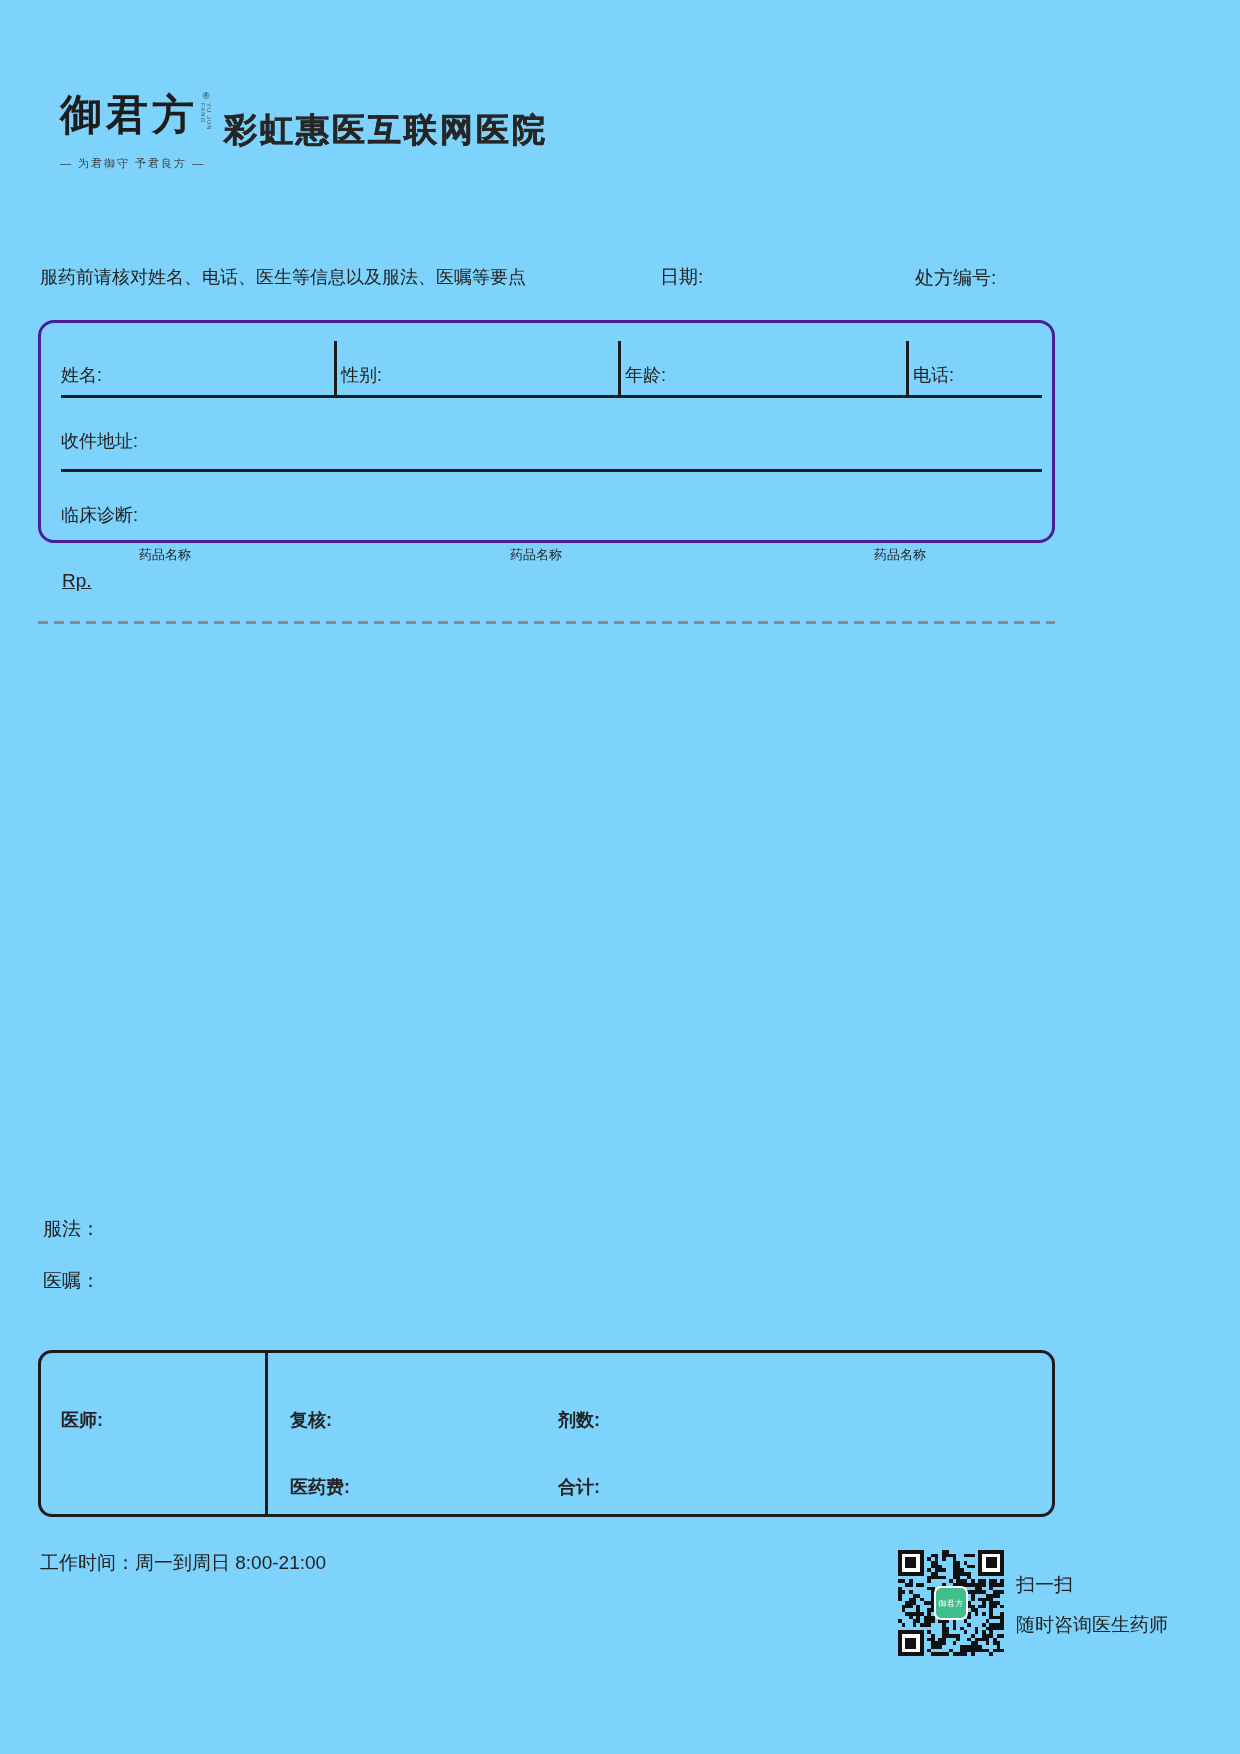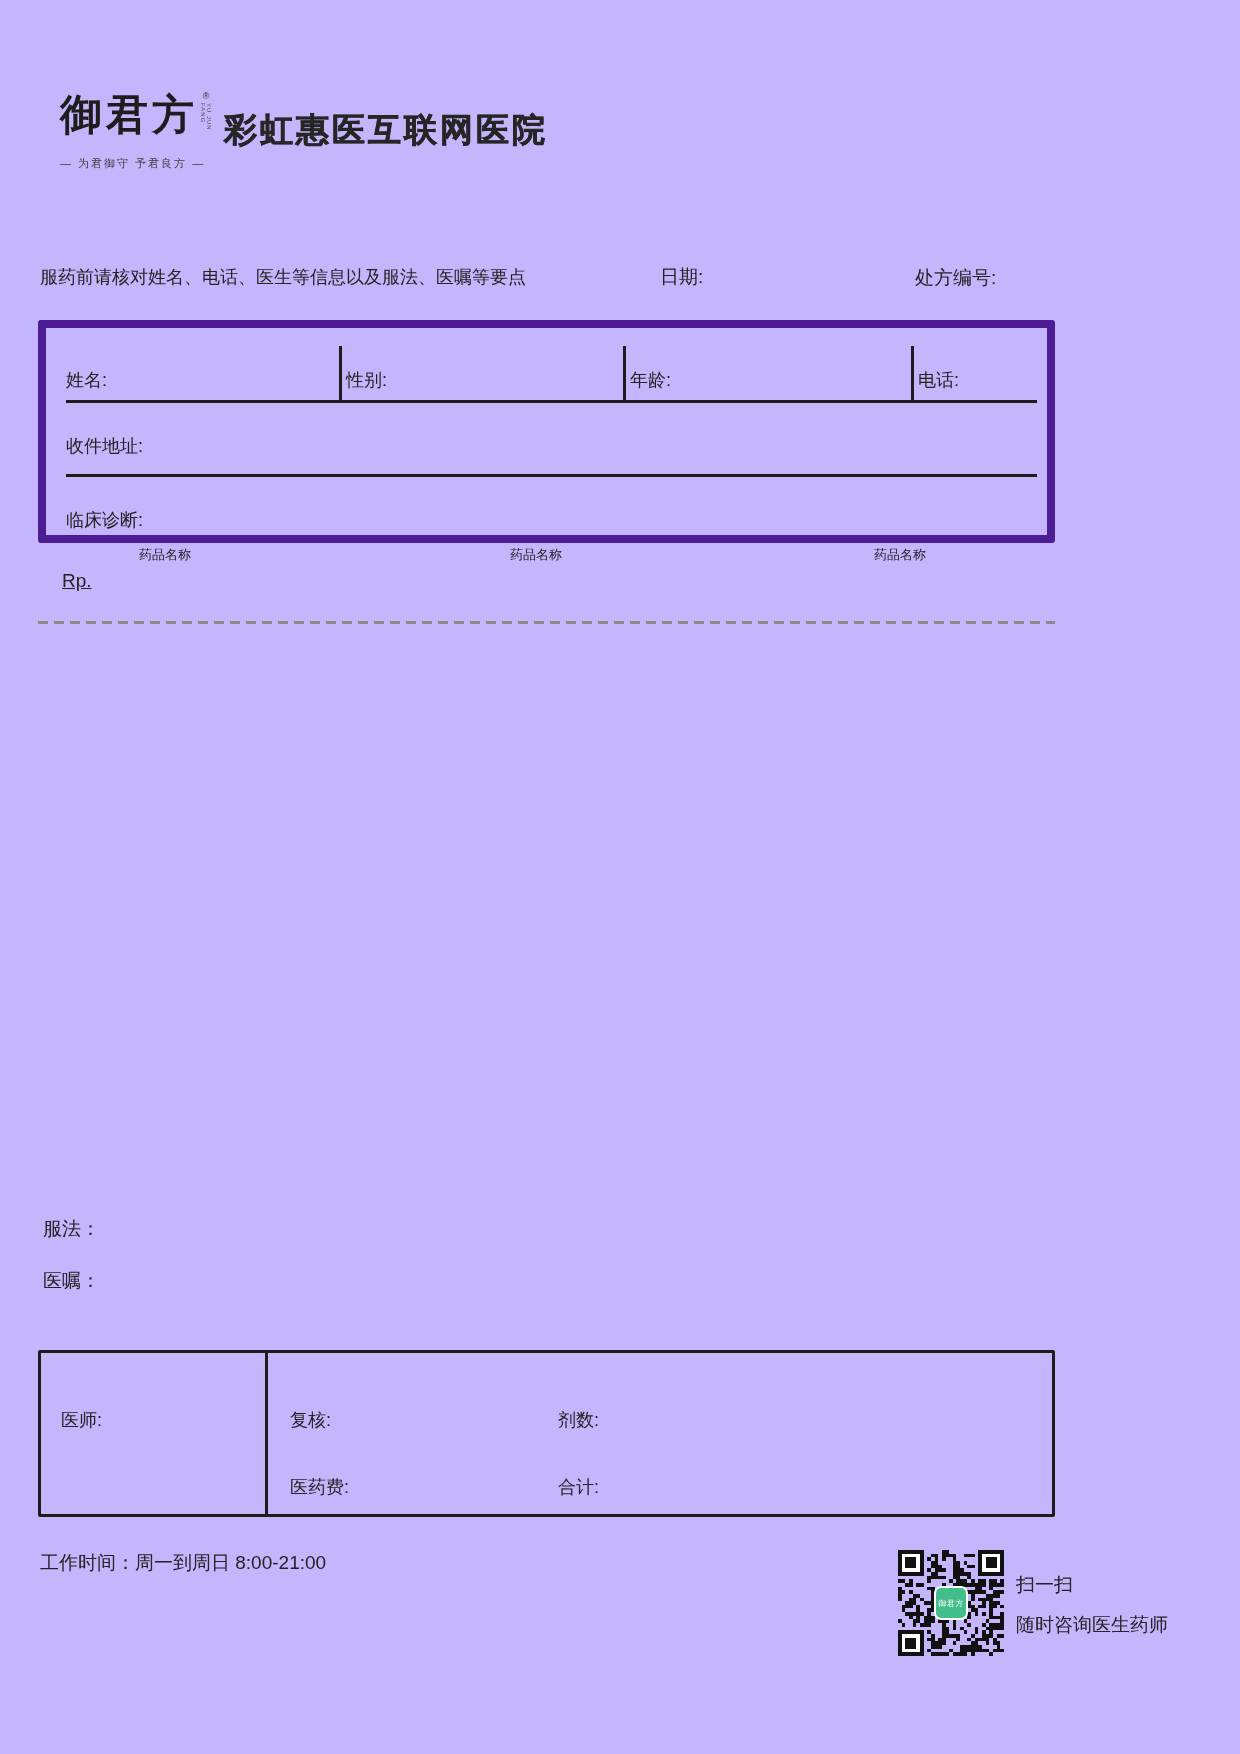--- a/index.html
+++ b/index.html
@@ -2,21 +2,21 @@
 <html><head>
 <meta charset="utf-8">
 <style>
   * { margin: 0; padding: 0; box-sizing: border-box; }
   html, body { background: #ffffff; }
   body { font-family: "Liberation Sans", sans-serif; color: #232323; }
   .page {
     position: relative;
     width: 1240px;
     height: 1754px;
-    background: #c4b5fd;
+    background: #7dd3fc;
     overflow: hidden;
   }
   
   .logo { position: absolute; left: 60px; top: 92px; }
   .logo-line { display: flex; align-items: flex-start; }
   .logo-zh {
     font-family: "DejaVu Serif", serif;
     font-size: 42px; font-weight: 700; letter-spacing: 4px; color: #1d1d1d;
     line-height: 1.1;
   }
@@ -35,39 +35,39 @@
     font-size: 33px; font-weight: 900; letter-spacing: 3px; color: #262626;
     -webkit-text-stroke: 0.6px #262626;
   }
   
   .notice  { position: absolute; left: 40px;  top: 265px; font-size: 18px; }
   .date-label { position: absolute; left: 660px; top: 264px; font-size: 19px; }
   .rx-label   { position: absolute; left: 915px; top: 265px; font-size: 19px; }
   
   .patient-box {
     position: absolute; left: 38px; top: 320px; width: 1017px; height: 223px;
-    border: 8px solid #4c1d95; border-radius: 3px;
+    border: 3px solid #4c1d95; border-radius: 16px;
   }
   .pb-label { position: absolute; font-size: 18px; color: #232323; }
   .pb-sep   { position: absolute; top: 18px; height: 54px; width: 2.5px; background: #1c1c1c; }
   .pb-line  { position: absolute; left: 20px; right: 10px; height: 2.5px; background: #1c1c1c; }
   
   .rp       { position: absolute; left: 62px;  top: 570px; font-size: 19px; text-decoration: underline; }
   .drug-col { position: absolute; top: 546px; font-size: 13px; }
   .dashed-line {
     position: absolute; left: 38px; top: 621px; width: 1017px; height: 3px;
     background: repeating-linear-gradient(90deg, #8a8a8a 0 10px, transparent 10px 16px);
   }
   
   .usage  { position: absolute; left: 43px; top: 1216px; font-size: 19px; }
   .advice { position: absolute; left: 43px; top: 1268px; font-size: 19px; }
   
   .footer-box {
     position: absolute; left: 38px; top: 1350px; width: 1017px; height: 167px;
-    border: 3px solid #1c1c1c; border-radius: 2px;
+    border: 3px solid #1c1c1c; border-radius: 14px; font-weight: bold;
   }
   .fb-sep { position: absolute; left: 224px; top: 0; bottom: 0; width: 2.5px; background: #1c1c1c; }
   .fb-label { position: absolute; font-size: 18px; color: #232323; }
   
   .work-hours { position: absolute; left: 40px; top: 1550px; font-size: 19px; }
   .note1      { position: absolute; left: 40px; top: 1592px; font-size: 19px; }
   .note2      { position: absolute; left: 40px; top: 1634px; font-size: 19px; }
   
   .qr-box { position: absolute; left: 898px; top: 1550px; width: 106px; height: 106px; }
   .qr-box svg { width: 106px; height: 106px; display: block; }

